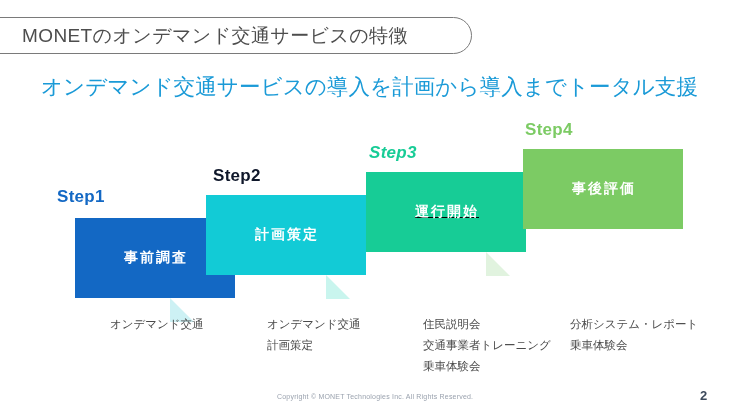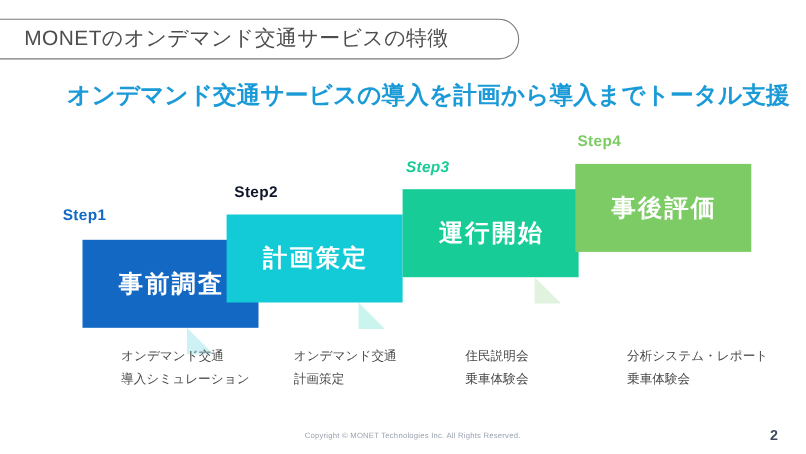--- a/index.html
+++ b/index.html
@@ -44,44 +44,43 @@
     white-space: nowrap;
   }
 
   
   .subtitle {
     position: absolute;
     left: 41px;
     top: 72px;
     font-size: 21.5px;
     line-height: 30px;
-    font-weight: bold;
+    font-weight: normal;
     letter-spacing: 0.1px;
     color: #1a9ad7;
     white-space: nowrap;
-    margin-left: 20px;
   }
 
   
   .step-label {
     position: absolute;
-    font-size: 14px;
+    font-size: 17px;
     font-weight: bold;
     letter-spacing: 0.3px;
     white-space: nowrap;
   }
   .step-block {
     position: absolute;
     display: flex;
     align-items: center;
     justify-content: center;
   }
   .step-block .step-text {
     color: #ffffff;
-    font-size: 22px;
+    font-size: 14px;
     font-weight: bold;
     letter-spacing: 2px;
     white-space: nowrap;
     padding-left: 2px;
   }
   .step-shadow {
     position: absolute;
     width: 0;
     height: 0;
     border-style: solid;
@@ -94,21 +93,21 @@
   #step1-block { left: 50px; top: 218px; width: 160px; height: 80px; background: #1368c4; margin-left: 25px; }
   #step1-shadow { left: 170px; top: 298px; border-left-color: #cdf1f4; }
 
   
   #step2-label { left: 213px; top: 166px; color: #0f172a; }
   #step2-block { left: 206px; top: 195px; width: 160px; height: 80px; background: #12cbd6; }
   #step2-shadow { left: 326px; top: 275px; border-left-color: #c9f5ee; }
 
   
   #step3-label { left: 369px; top: 143px; color: #17cc96; font-style: italic; }
-  #step3-block { left: 366px; top: 172px; width: 160px; height: 80px; background: #17cc96; }
+  #step3-block { left: 366px; top: 172px; width: 160px; height: 80px; background: #17cc96; text-decoration: underline; }
   #step3-shadow { left: 486px; top: 252px; border-left-color: #e1f3df; }
 
   
   #step4-label { left: 525px; top: 120px; color: #7ccb64; }
   #step4-block { left: 523px; top: 149px; width: 160px; height: 80px; background: #7ccb64; }
 
   
   .caption-col {
     position: absolute;
     top: 314px;
@@ -170,28 +169,28 @@
   </div>
   <div class="step-shadow" id="step3-shadow"></div>
 
   <div class="step-label" id="step4-label">Step4</div>
   <div class="step-block" id="step4-block">
     <span class="step-text">事後評価</span>
   </div>
 
   <div class="caption-col" id="caption-col-1">
     <span class="caption-line">オンデマンド交通</span>
-    <span class="caption-line">導入シミュレーション</span>
   </div>
   <div class="caption-col" id="caption-col-2">
     <span class="caption-line">オンデマンド交通</span>
     <span class="caption-line">計画策定</span>
   </div>
   <div class="caption-col" id="caption-col-3">
     <span class="caption-line">住民説明会</span>
+    <span class="caption-line">交通事業者トレーニング</span>
     <span class="caption-line">乗車体験会</span>
   </div>
   <div class="caption-col" id="caption-col-4">
     <span class="caption-line">分析システム・レポート</span>
     <span class="caption-line">乗車体験会</span>
   </div>
 
   <div class="footer-copyright">Copyright © MONET Technologies Inc. All Rights Reserved.</div>
   <div class="footer-pagenum">2</div>
 

